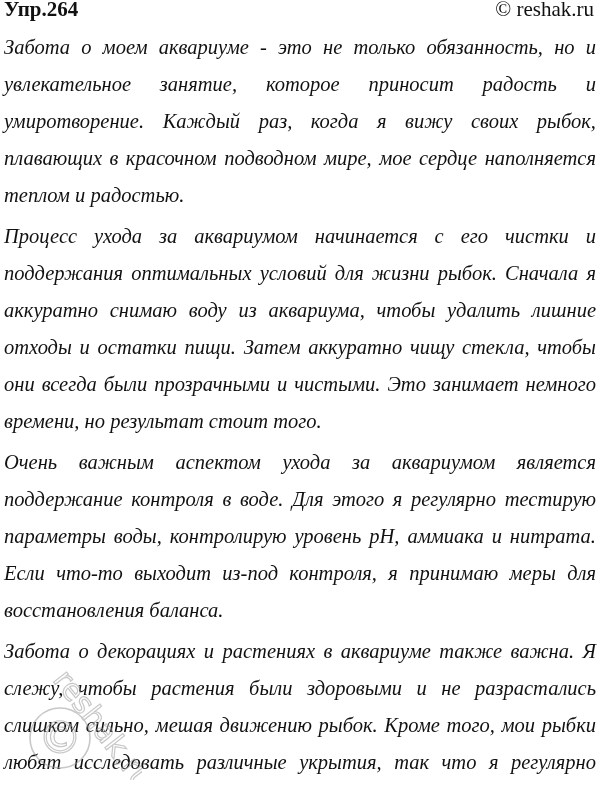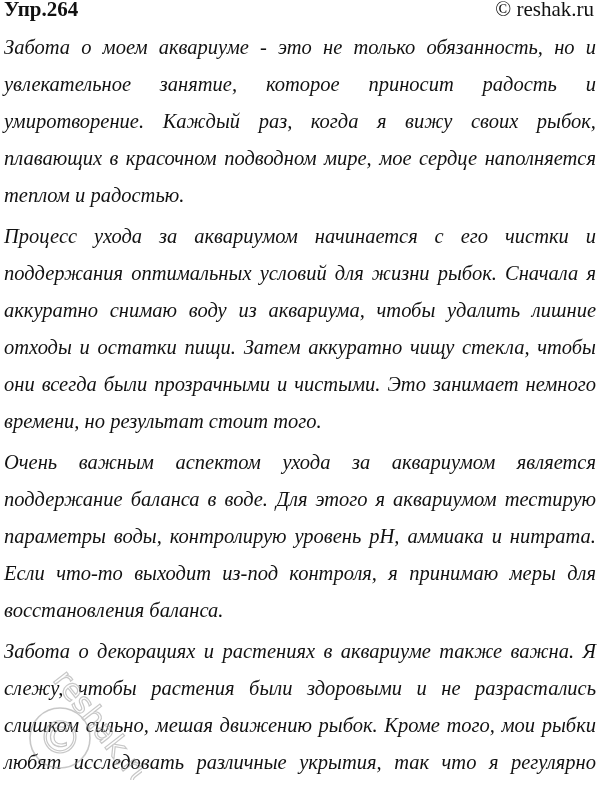--- a/index.html
+++ b/index.html
@@ -61,21 +61,21 @@
 <body>
 
 <div class="header">
   <span class="title">Упр.264</span>
   <span class="source">© reshak.ru</span>
 </div>
 
 <div class="content">
   <p>Забота о моем аквариуме - это не только обязанность, но и увлекательное занятие, которое приносит радость и умиротворение. Каждый раз, когда я вижу своих рыбок, плавающих в красочном подводном мире, мое сердце наполняется теплом и радостью.</p>
   <p>Процесс ухода за аквариумом начинается с его чистки и поддержания оптимальных условий для жизни рыбок. Сначала я аккуратно снимаю воду из аквариума, чтобы удалить лишние отходы и остатки пищи. Затем аккуратно чищу стекла, чтобы они всегда были прозрачными и чистыми. Это занимает немного времени, но результат стоит того.</p>
-  <p>Очень важным аспектом ухода за аквариумом является поддержание баланса в воде. Для этого я аквариумом тестирую параметры воды, контролирую уровень pH, аммиака и нитрата. Если что-то выходит из-под контроля, я принимаю меры для восстановления баланса.</p>
+  <p>Очень важным аспектом ухода за аквариумом является поддержание контроля в воде. Для этого я регулярно тестирую параметры воды, контролирую уровень pH, аммиака и нитрата. Если что-то выходит из-под контроля, я принимаю меры для восстановления баланса.</p>
   <p>Забота о декорациях и растениях в аквариуме также важна. Я слежу, чтобы растения были здоровыми и не разрастались слишком сильно, мешая движению рыбок. Кроме того, мои рыбки любят исследовать различные укрытия, так что я регулярно проверяю, что декорации не причиняют им дискомфорта.</p>
 </div>
 
 <svg class="watermark" viewBox="0 0 120 120" xmlns="http://www.w3.org/2000/svg">
   <circle cx="38" cy="78" r="30" fill="none" stroke="#9a9a9a" stroke-width="1.6"></circle>
   <text x="38" y="93" text-anchor="middle" font-size="44" fill="none" stroke="#9a9a9a" stroke-width="1.2" font-family="DejaVu Sans, sans-serif">©</text>
   <text x="30" y="20" font-size="30" fill="none" stroke="#9a9a9a" stroke-width="1.2" font-family="DejaVu Sans, sans-serif" transform="rotate(52 30 20)">reshak.ru</text>
 </svg>
 
 </body></html>

